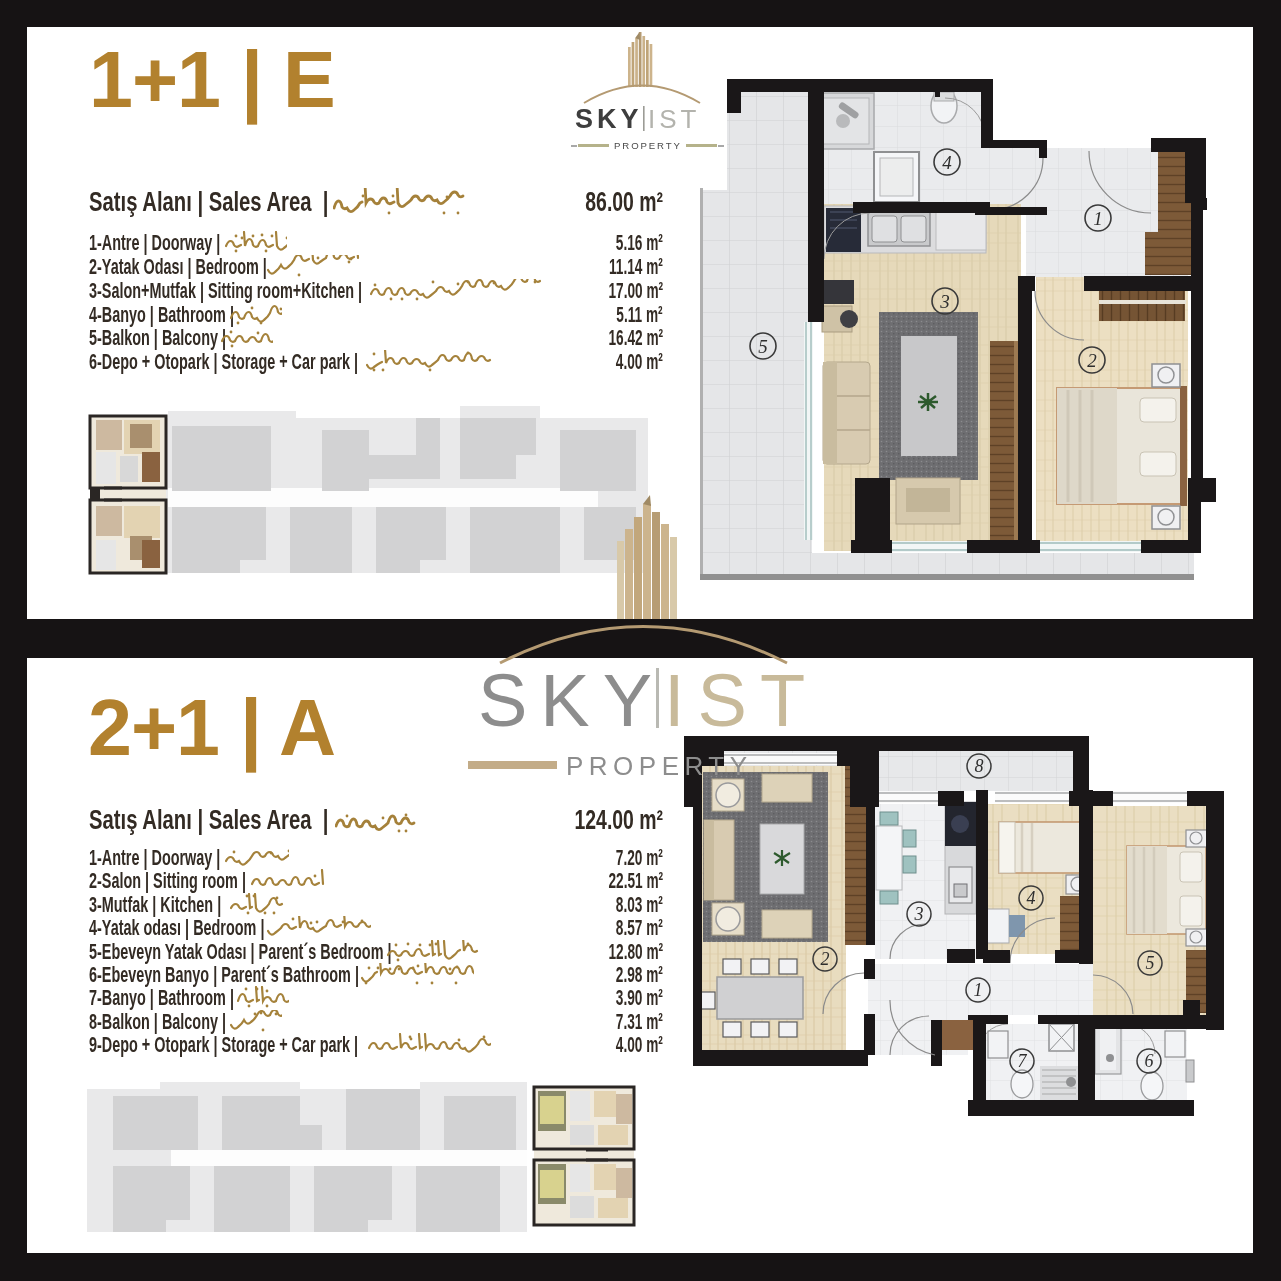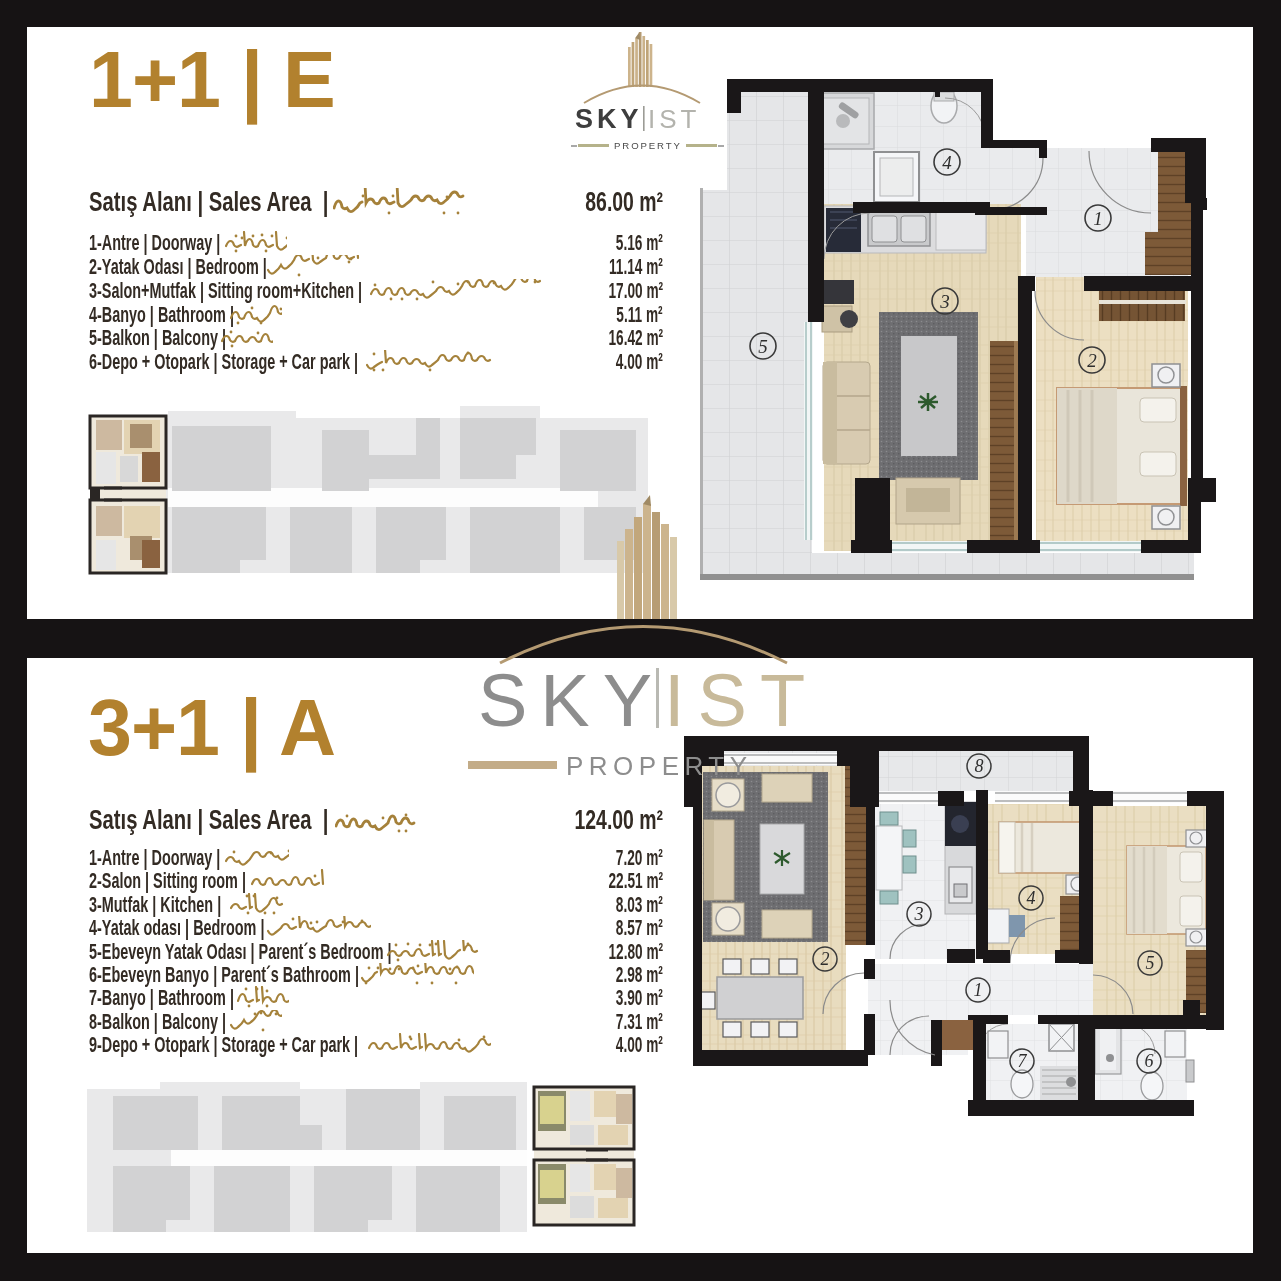--- a/index.html
+++ b/index.html
@@ -39,21 +39,21 @@
 <div class="row" style="left:89px;top:327px;">5-Balkon | Balcony |</div>
 <div class="row" style="left:89px;top:351px;">6-Depo + Otopark | Storage + Car park |</div>
 
 <div class="val" style="right:618px;top:232px;">5.16 m²</div>
 <div class="val" style="right:618px;top:256px;">11.14 m²</div>
 <div class="val" style="right:618px;top:280px;">17.00 m²</div>
 <div class="val" style="right:618px;top:304px;">5.11 m²</div>
 <div class="val" style="right:618px;top:327px;">16.42 m²</div>
 <div class="val" style="right:618px;top:351px;">4.00 m²</div>
 
-<div class="ttl" style="left:88px;top:682px;">3+1 | A</div>
+<div class="ttl" style="left:88px;top:682px;">2+1 | A</div>
 
 <div class="hdr" style="left:89px;top:805px;">Satış Alanı | Sales Area&nbsp;&nbsp;|</div>
 <div class="vhdr" style="right:618px;top:805px;">124.00 m²</div>
 
 <div class="row" style="left:89px;top:847px;">1-Antre | Doorway |</div>
 <div class="row" style="left:89px;top:870px;">2-Salon | Sitting room |</div>
 <div class="row" style="left:89px;top:894px;">3-Mutfak | Kitchen |</div>
 <div class="row" style="left:89px;top:917px;">4-Yatak odası | Bedroom |</div>
 <div class="row" style="left:89px;top:941px;">5-Ebeveyn Yatak Odası | Parent´s Bedroom |</div>
 <div class="row" style="left:89px;top:964px;">6-Ebeveyn Banyo | Parent´s Bathroom |</div>

